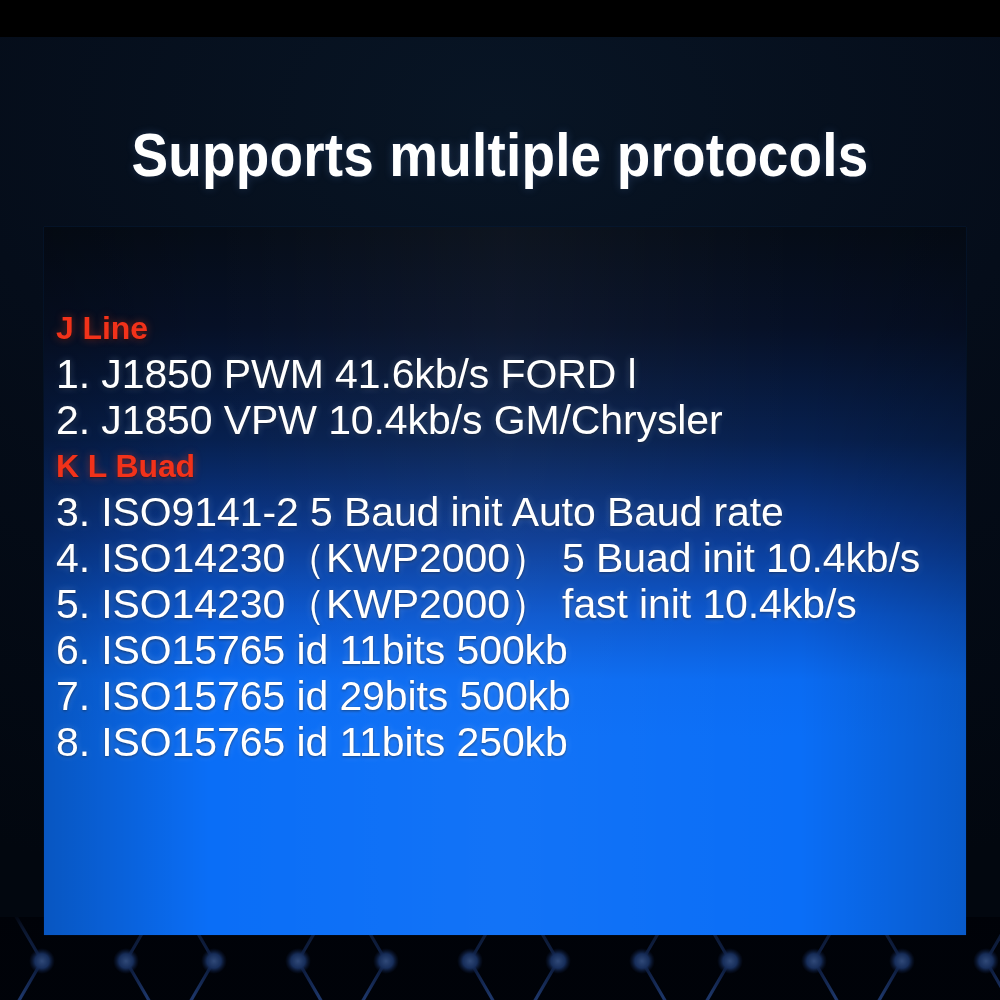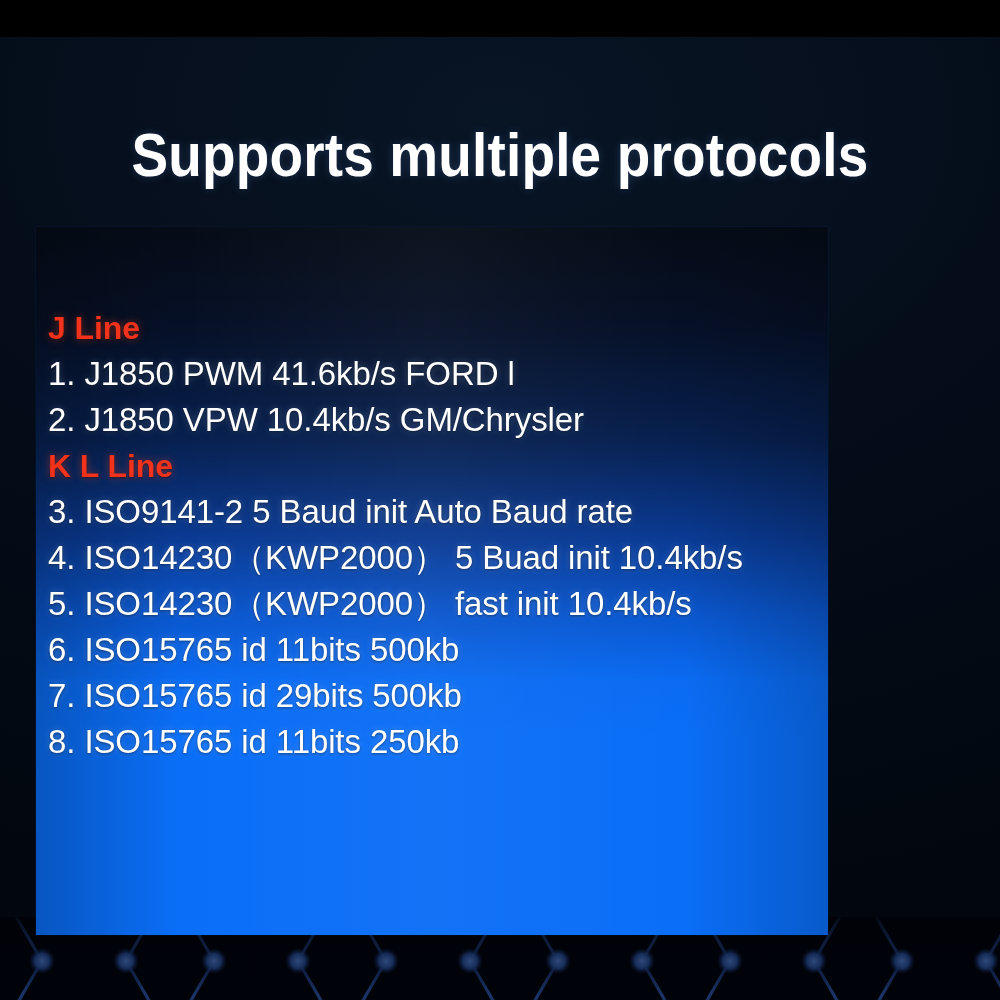--- a/index.html
+++ b/index.html
@@ -52,23 +52,23 @@
     content: "";
     position: absolute;
     inset: 0;
     background: linear-gradient(to bottom, rgba(0,2,8,0.92) 0%, rgba(0,2,8,0.45) 28%, rgba(0,2,8,0.30) 100%);
     pointer-events: none;
   }
 
   
   .panel {
     position: absolute;
-    left: 36px;
+    left: 44px;
     top: 190px;
-    width: 792px;
+    width: 922px;
     height: 708px;
     background: linear-gradient(to bottom,
         #050c17 0%,
         #061026 14%,
         #07204f 30%,
         #0a3a93 44%,
         #0a57cf 55%,
         #0a6bf2 64%,
         #0a6ef7 72%,
         #0a6ef7 100%);
@@ -111,21 +111,21 @@
   .proto-list {
     position: absolute;
     left: 12px;
     top: 78px;
     right: 20px;
   }
   .line {
     height: 46px;
     line-height: 46px;
     white-space: nowrap;
-    font-size: 33px;
+    font-size: 41px;
     font-weight: 400;
     letter-spacing: -0.1px;
   }
   .line.item {
     color: #ffffff;
     text-shadow: 0 1px 3px rgba(0,0,0,0.45), 0 0 7px rgba(190,220,255,0.30);
   }
   .line.heading {
     color: #f2321a;
     font-weight: 700;
@@ -237,21 +237,21 @@
 
   <div class="title">Supports multiple protocols</div>
 
   <div class="panel">
     <div class="proto-list">
 
       <div class="line heading">J Line</div>
       <div class="line item">1. J1850 PWM 41.6kb/s FORD l</div>
       <div class="line item">2. J1850 VPW 10.4kb/s GM/Chrysler</div>
 
-      <div class="line heading">K L Line</div>
+      <div class="line heading">K L Buad</div>
       <div class="line item">3. ISO9141-2 5 Baud init Auto Baud rate</div>
       <div class="line item">4. ISO14230（KWP2000） 5 Buad init 10.4kb/s</div>
       <div class="line item">5. ISO14230（KWP2000） fast init 10.4kb/s</div>
 
       <div class="line item">6. ISO15765 id 11bits 500kb</div>
       <div class="line item">7. ISO15765 id 29bits 500kb</div>
       <div class="line item">8. ISO15765 id 11bits 250kb</div>
 
     </div>
   </div>

